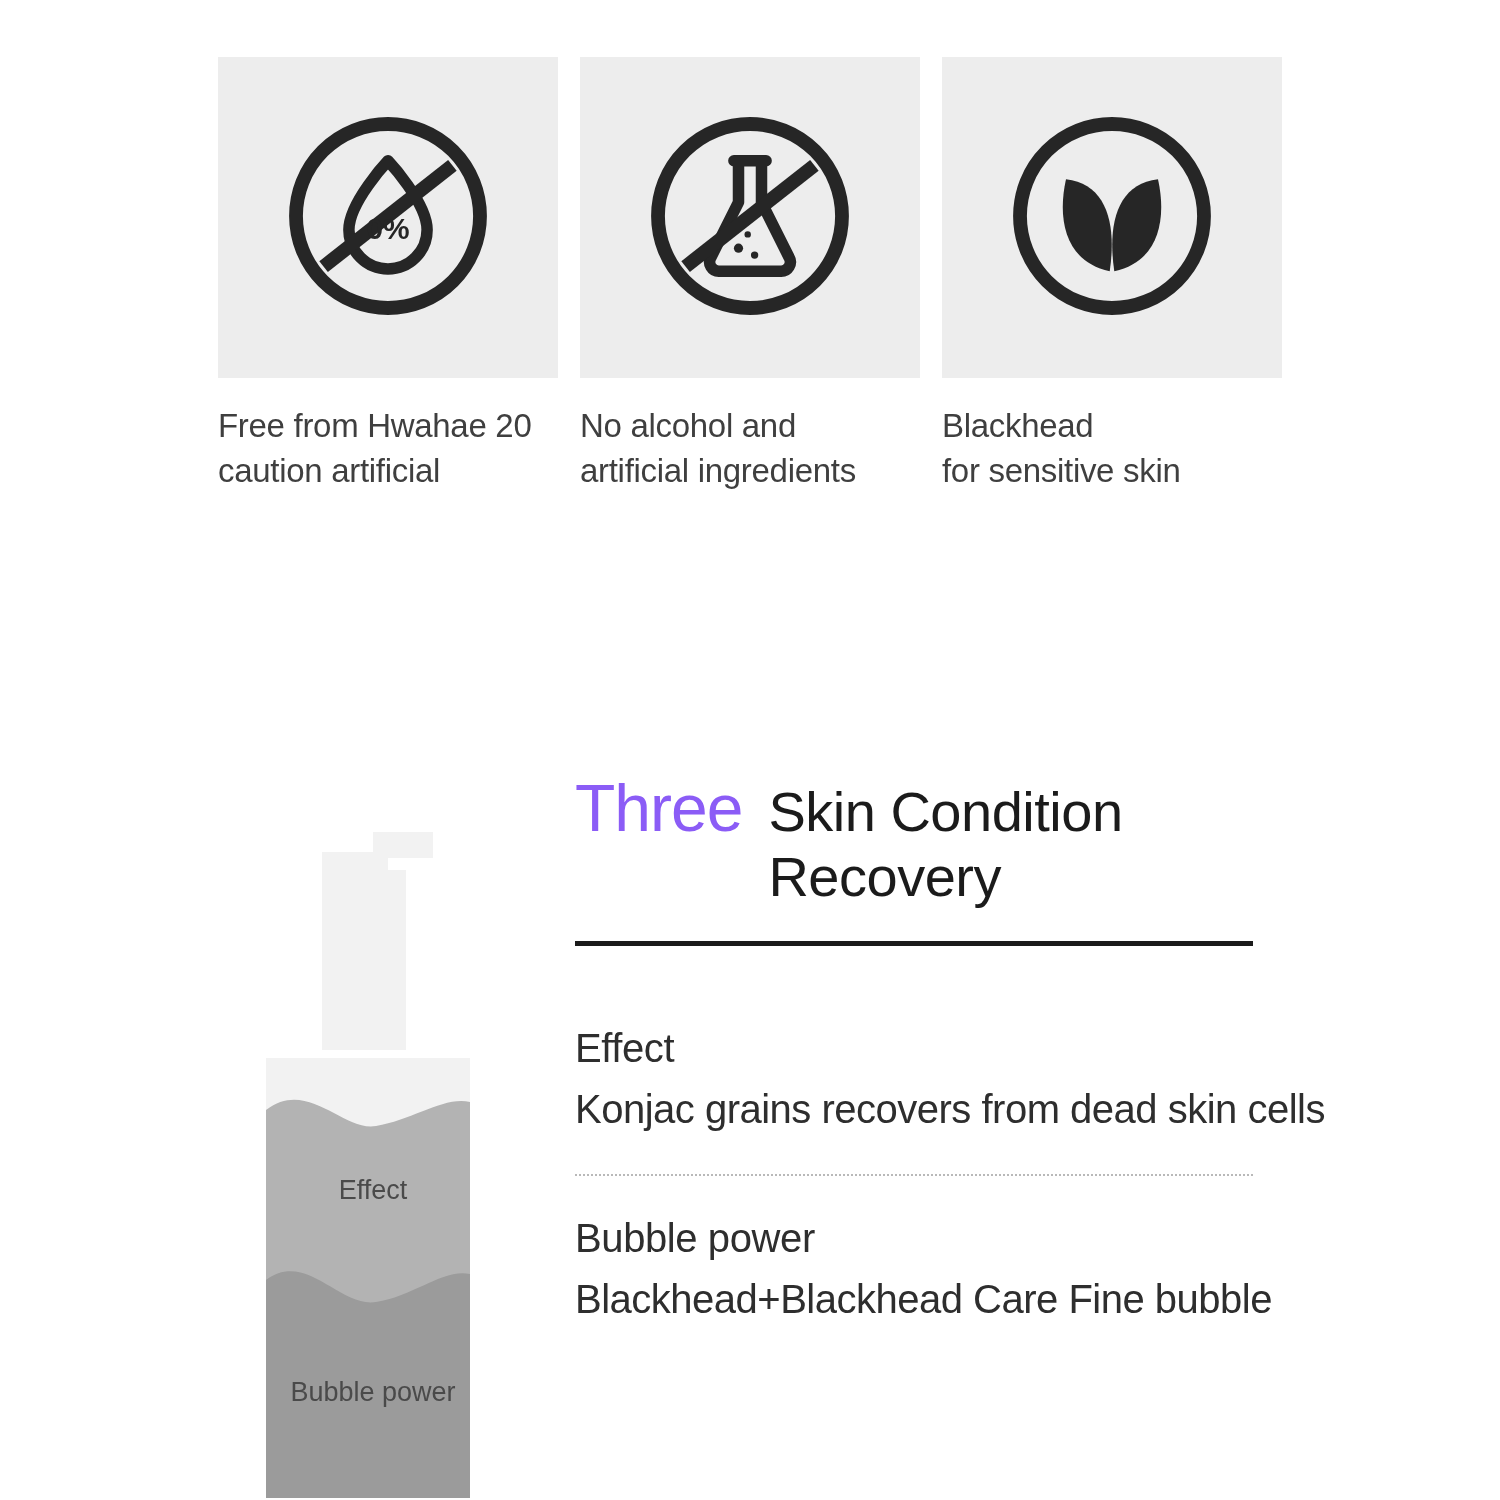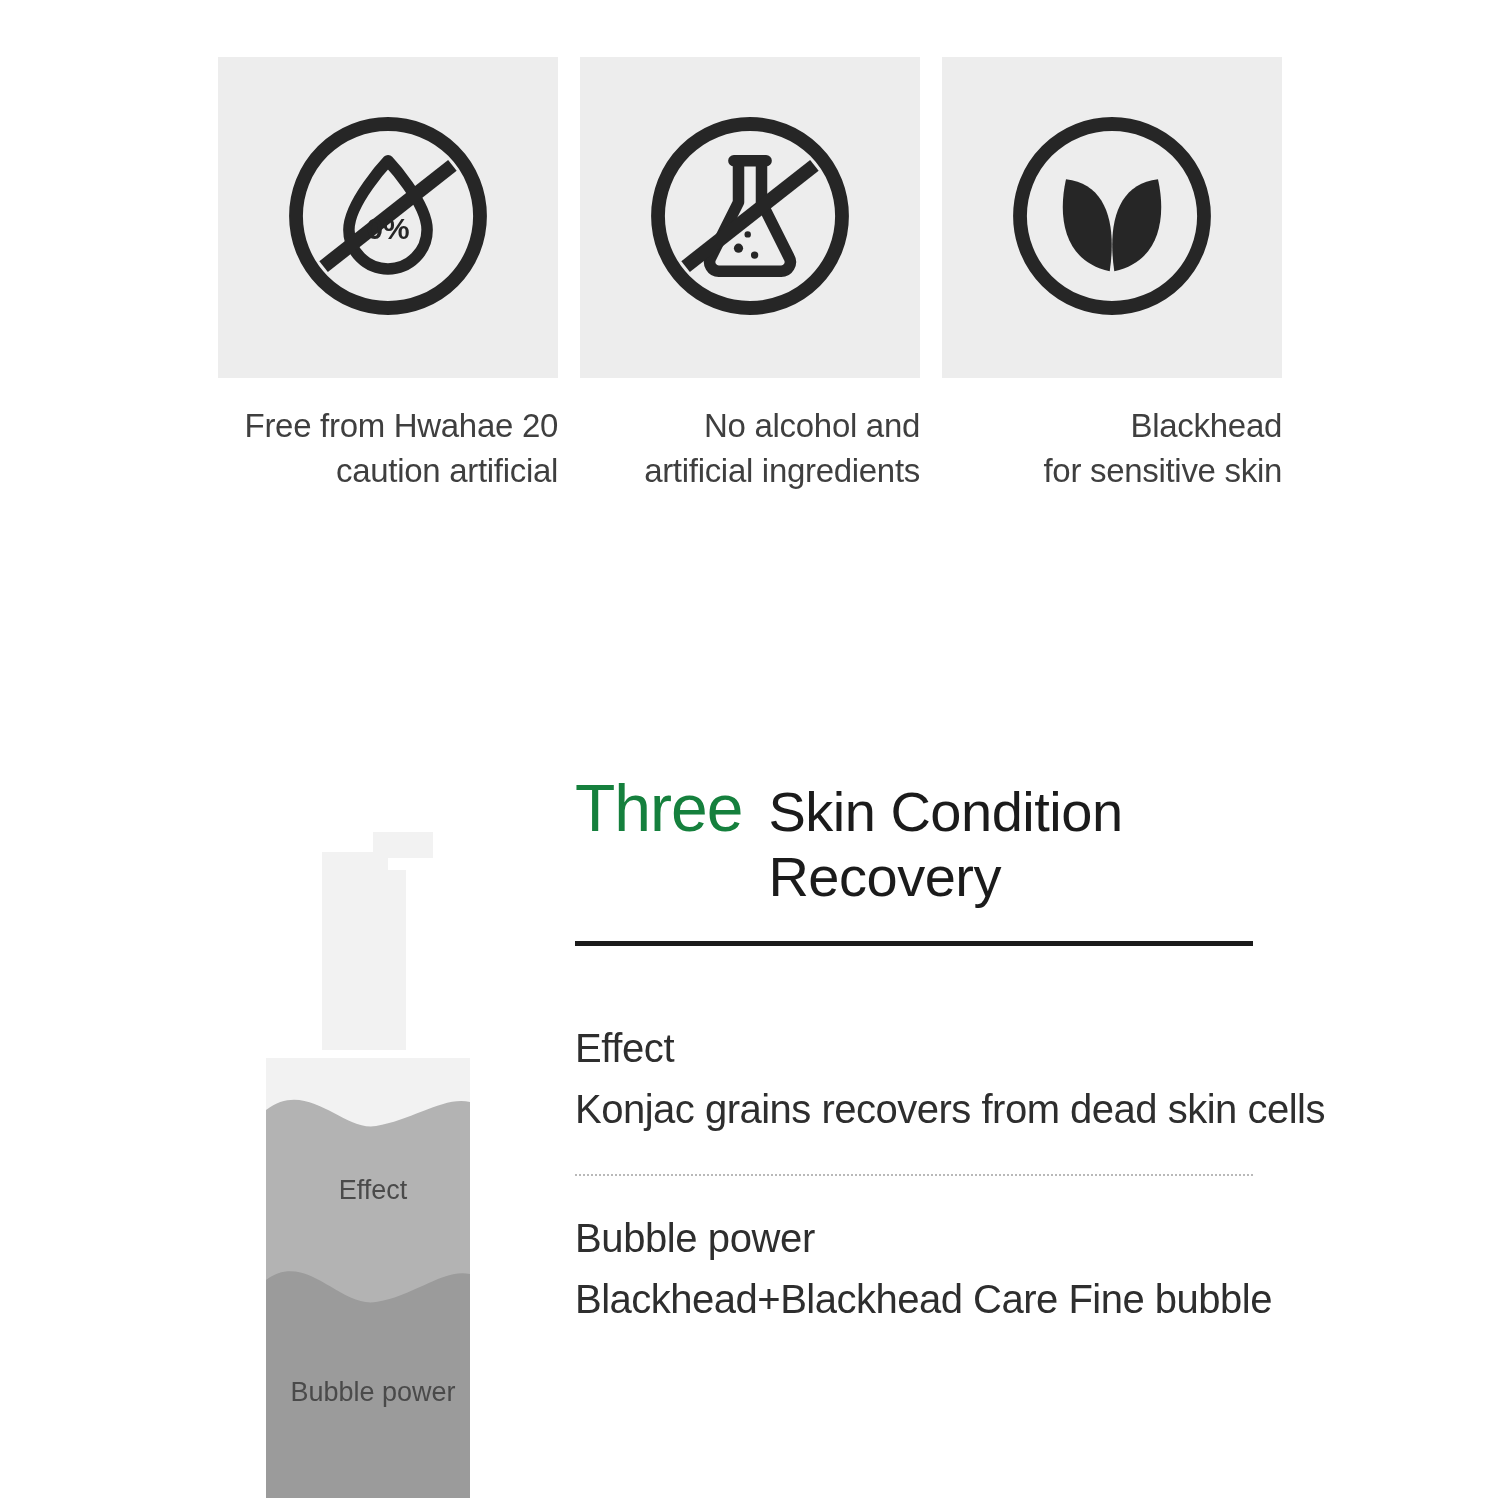--- a/index.html
+++ b/index.html
@@ -31,21 +31,21 @@
   .feature-tile {
     width: 340px;
     height: 321px;
     background: #ededed;
     display: flex;
     align-items: center;
     justify-content: center;
   }
   .feature-caption {
     margin-top: 26px;
-    text-align: right;
+    text-align: left;
     font-size: 33px;
     line-height: 1.35;
     color: #3f3f3f;
     font-weight: 400;
     letter-spacing: -0.3px;
   }
   .feature-caption .line {
     display: block;
   }
 
@@ -85,21 +85,21 @@
   }
   .headline {
     display: flex;
     align-items: baseline;
     gap: 26px;
     padding-bottom: 12px;
   }
   .headline .strong {
     font-size: 66px;
     font-weight: 400;
-    color: #15803d;
+    color: #8b5cf6;
     letter-spacing: -1px;
   }
   .headline .sub {
     font-size: 56px;
     font-weight: 400;
     color: #1b1b1b;
     letter-spacing: -0.5px;
   }
   .rule {
     width: 678px;

